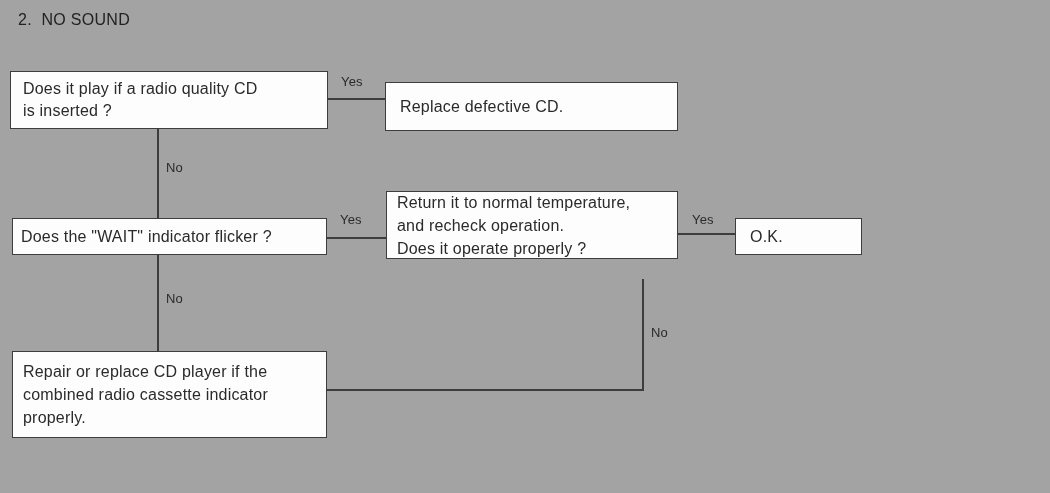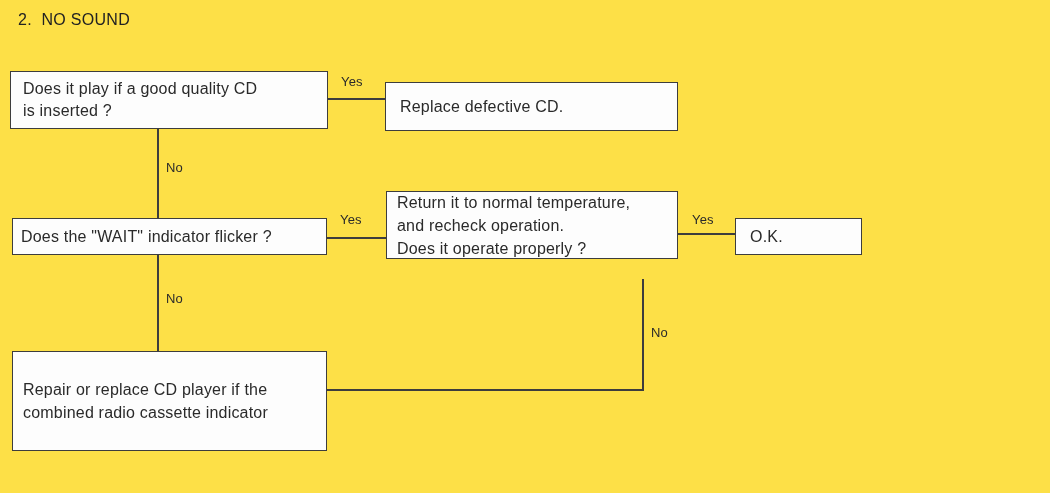--- a/index.html
+++ b/index.html
@@ -4,21 +4,21 @@
 <style>
   html, body {
     margin: 0;
     padding: 0;
     background: #ffffff;
   }
   .canvas {
     position: relative;
     width: 1050px;
     height: 493px;
-    background: #fde047;
+    background: #a3a3a3;
     font-family: "Liberation Sans", sans-serif;
     color: #2a2a2a;
     overflow: hidden;
   }
   .title {
     position: absolute;
     left: 18px;
     top: 11px;
     font-size: 16px;
     letter-spacing: 0.3px;
@@ -39,21 +39,21 @@
     letter-spacing: 0.2px;
     line-height: 22px;
   }
   .node .txt { white-space: nowrap; }
 
   #node-q1 { left: 10px;  top: 71px;  width: 318px; height: 58px; }
   #node-a1 { left: 385px; top: 82px;  width: 293px; height: 49px; padding-left: 14px; }
   #node-q2 { left: 12px;  top: 218px; width: 315px; height: 37px; padding-left: 8px; }
   #node-q3 { left: 386px; top: 191px; width: 292px; height: 68px; padding-left: 10px; line-height: 23px; }
   #node-ok { left: 735px; top: 218px; width: 127px; height: 37px; padding-left: 14px; }
-  #node-a2 { left: 12px;  top: 351px; width: 315px; height: 100px; padding-left: 10px; line-height: 23px; }
+  #node-a2 { left: 12px;  top: 351px; width: 315px; height: 87px; padding-left: 10px; line-height: 23px; }
 
   .conn {
     position: absolute;
     background: #3d3d3d;
   }
   #conn-q1-yes   { left: 328px; top: 98px;  width: 57px;  height: 2px; }
   #conn-q1-no    { left: 157px; top: 129px; width: 2px;   height: 89px; }
   #conn-q2-yes   { left: 327px; top: 237px; width: 59px;  height: 2px; }
   #conn-q2-no    { left: 157px; top: 255px; width: 2px;   height: 96px; }
   #conn-q3-yes   { left: 678px; top: 233px; width: 57px;  height: 2px; }
@@ -74,21 +74,21 @@
   #lbl-q3-no  { left: 651px; top: 325px; }
 </style>
 </head>
 <body>
 
 <div class="canvas">
 
   <div class="title">2.  NO SOUND</div>
 
   <div class="node" id="node-q1">
-    <div class="txt">Does it play if a good quality CD</div>
+    <div class="txt">Does it play if a radio quality CD</div>
     <div class="txt">is inserted ?</div>
   </div>
 
   <div class="node" id="node-a1">
     <div class="txt">Replace defective CD.</div>
   </div>
 
   <div class="node" id="node-q2">
     <div class="txt">Does the "WAIT" indicator flicker ?</div>
   </div>
@@ -99,20 +99,21 @@
     <div class="txt">Does it operate properly ?</div>
   </div>
 
   <div class="node" id="node-ok">
     <div class="txt">O.K.</div>
   </div>
 
   <div class="node" id="node-a2">
     <div class="txt">Repair or replace CD player if the</div>
     <div class="txt">combined radio cassette indicator</div>
+    <div class="txt">properly.</div>
   </div>
 
   <div class="conn" id="conn-q1-yes"></div>
   <div class="conn" id="conn-q1-no"></div>
   <div class="conn" id="conn-q2-yes"></div>
   <div class="conn" id="conn-q2-no"></div>
   <div class="conn" id="conn-q3-yes"></div>
   <div class="conn" id="conn-q3-no-v"></div>
   <div class="conn" id="conn-q3-no-h"></div>
 

